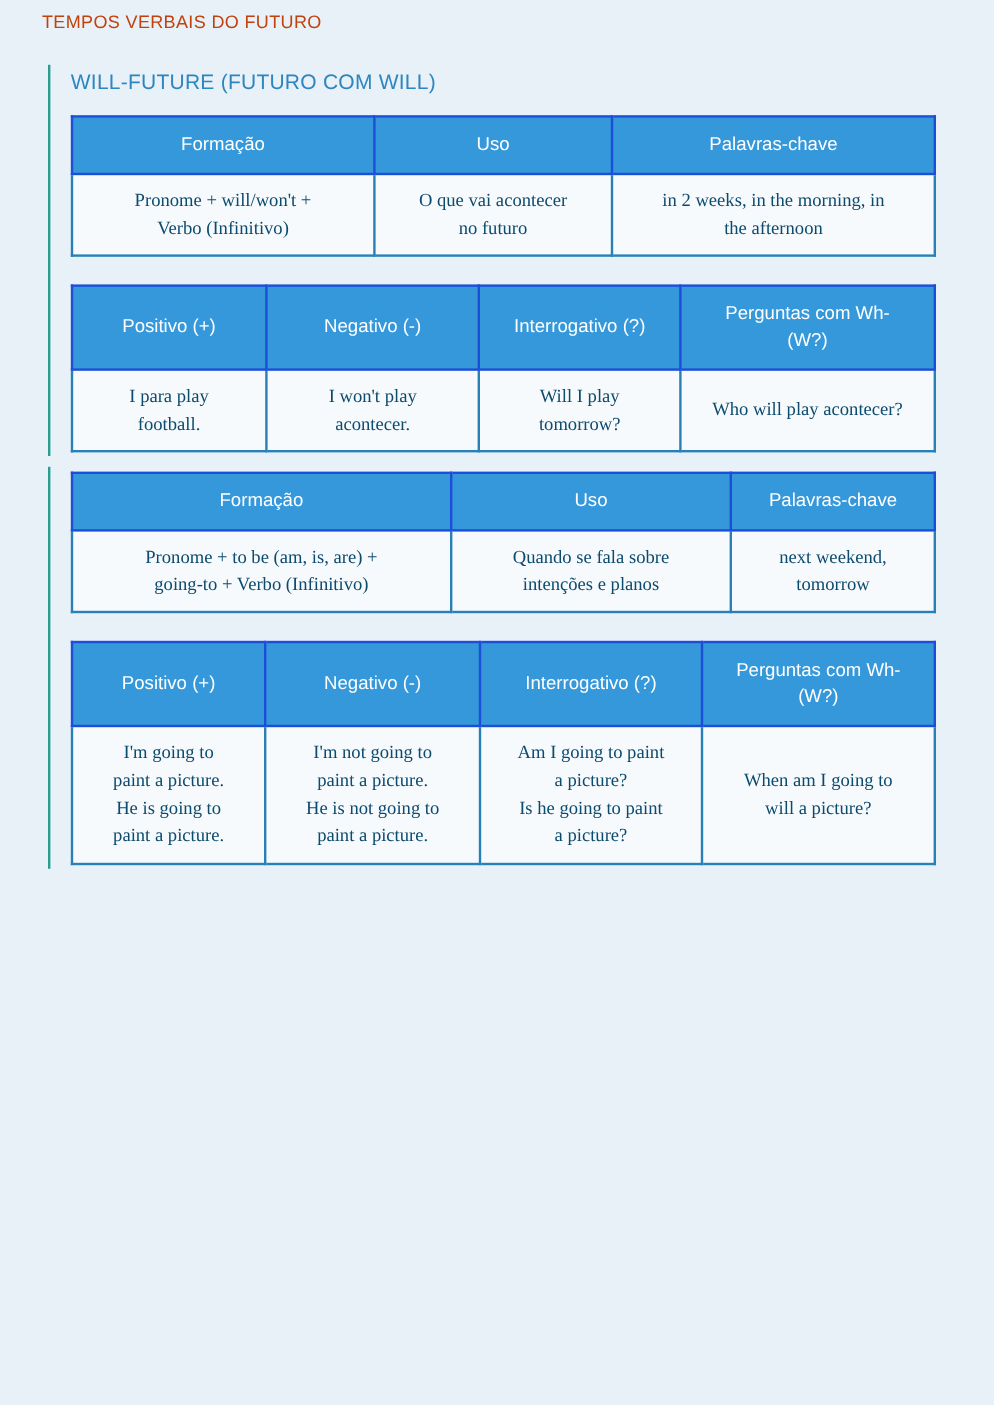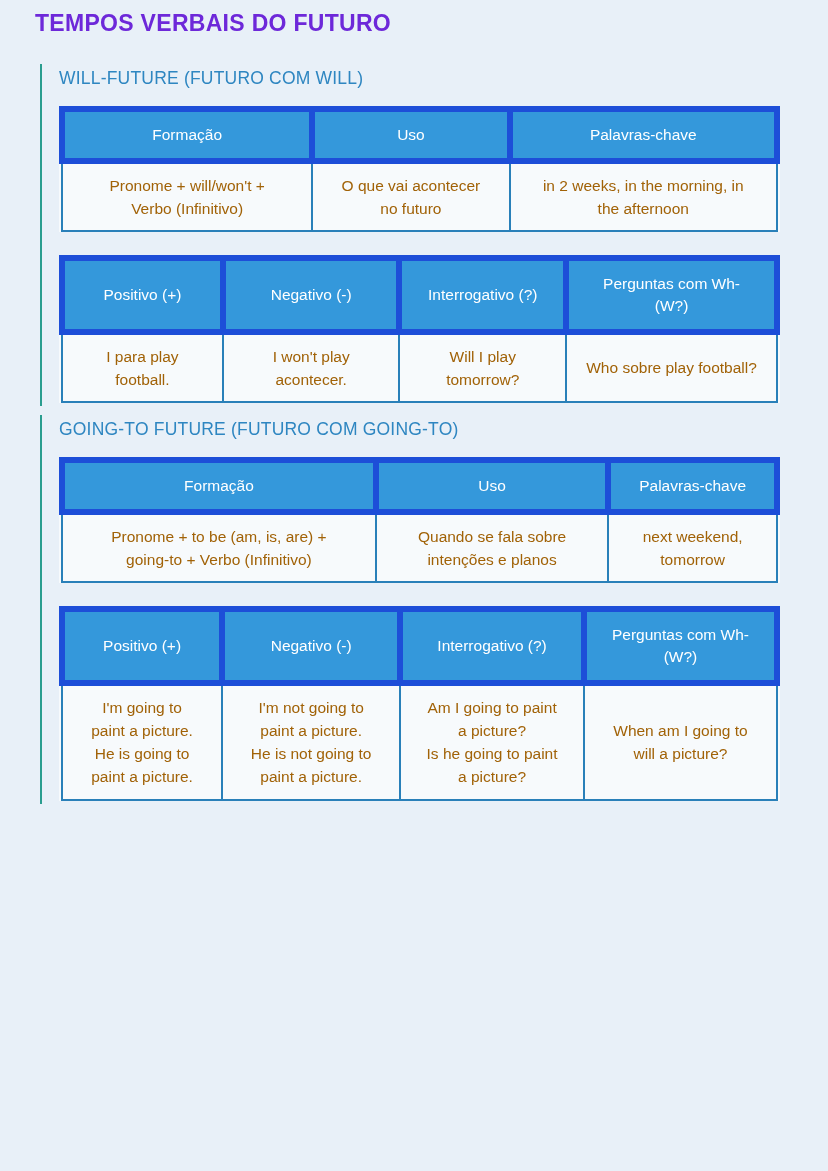--- a/index.html
+++ b/index.html
@@ -12,23 +12,23 @@
     -webkit-font-smoothing: antialiased;
   }
   .page {
     box-sizing: border-box;
     width: 828px;
     height: 1171px;
     padding: 10px 48px 0 35px;
     overflow: hidden;
   }
   .page-title {
-    font-size: 23px;
-    font-weight: 700;
-    color: #6d28d9;
+    font-size: 15px;
+    font-weight: 400;
+    color: #c2410c;
     letter-spacing: 0.3px;
     margin: 0 0 27px 0;
   }
   .section {
     border-left: 2px solid #2a9d8f;
     margin-left: 5px;
     padding: 4px 0 3px 17px;
     margin-bottom: 9px;
   }
   .section-heading {
@@ -51,32 +51,33 @@
     background: #f7fafc;
   }
   table.grid.gap-below { margin-bottom: 23px; }
   table.grid th {
     background: #3498db;
     color: #ffffff;
     font-weight: 400;
     font-size: 15.5px;
     line-height: 1.4;
     padding: 12px 8px;
-    border: 6px solid #1d4ed8;
+    border: 2px solid #1d4ed8;
     text-align: center;
     white-space: pre-line;
   }
   table.grid td {
     font-size: 15.5px;
     line-height: 1.5;
     padding: 10px 8px;
     border: 2px solid #2980b9;
     text-align: center;
     white-space: pre-line;
-    color: #a16207;
+    color: #0c4a6e;
+    font-family: Liberation Serif, serif;
   }
 </style>
 </head>
 <body>
 
 <main class="page">
 
   <h1 class="page-title">TEMPOS VERBAIS DO FUTURO</h1>
 
   <section class="section">
@@ -124,28 +125,27 @@
         </tr>
       </thead>
       <tbody>
         <tr>
           <td>I para play
 football.</td>
           <td>I won't play
 acontecer.</td>
           <td>Will I play
 tomorrow?</td>
-          <td>Who sobre play football?</td>
+          <td>Who will play acontecer?</td>
         </tr>
       </tbody>
     </table>
   </section>
 
   <section class="section">
-    <h2 class="section-heading">GOING-TO FUTURE (FUTURO COM GOING-TO)</h2>
 
     <table class="grid gap-below">
       <colgroup>
         <col style="width:43.9%">
           <col style="width:32.5%">
           <col style="width:23.6%">
       </colgroup>
       <thead>
         <tr>
           <th>Formação</th>

